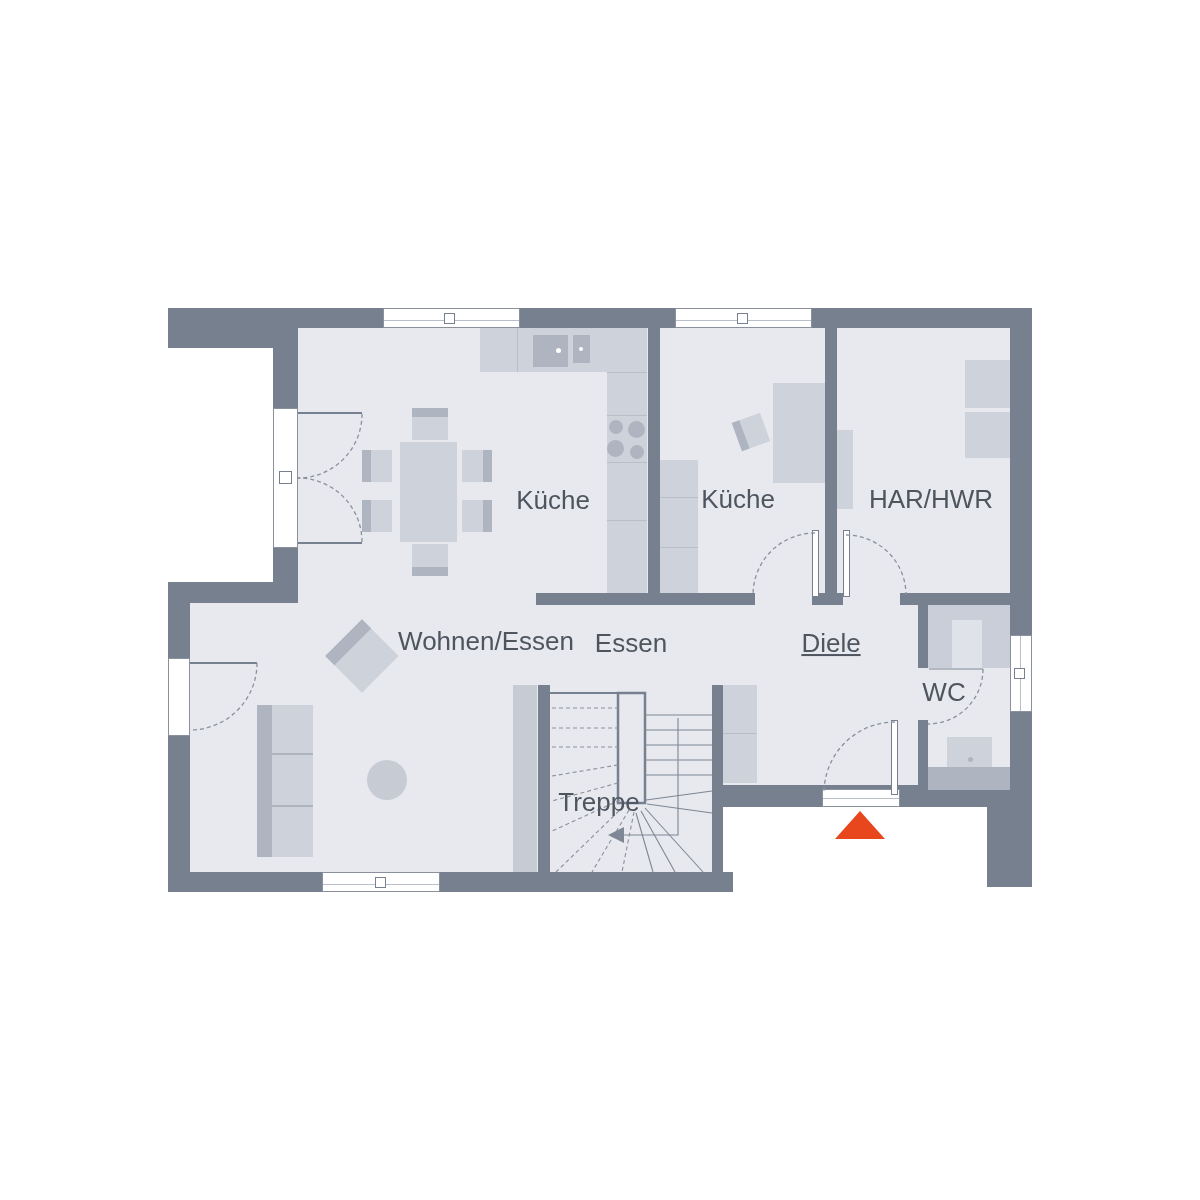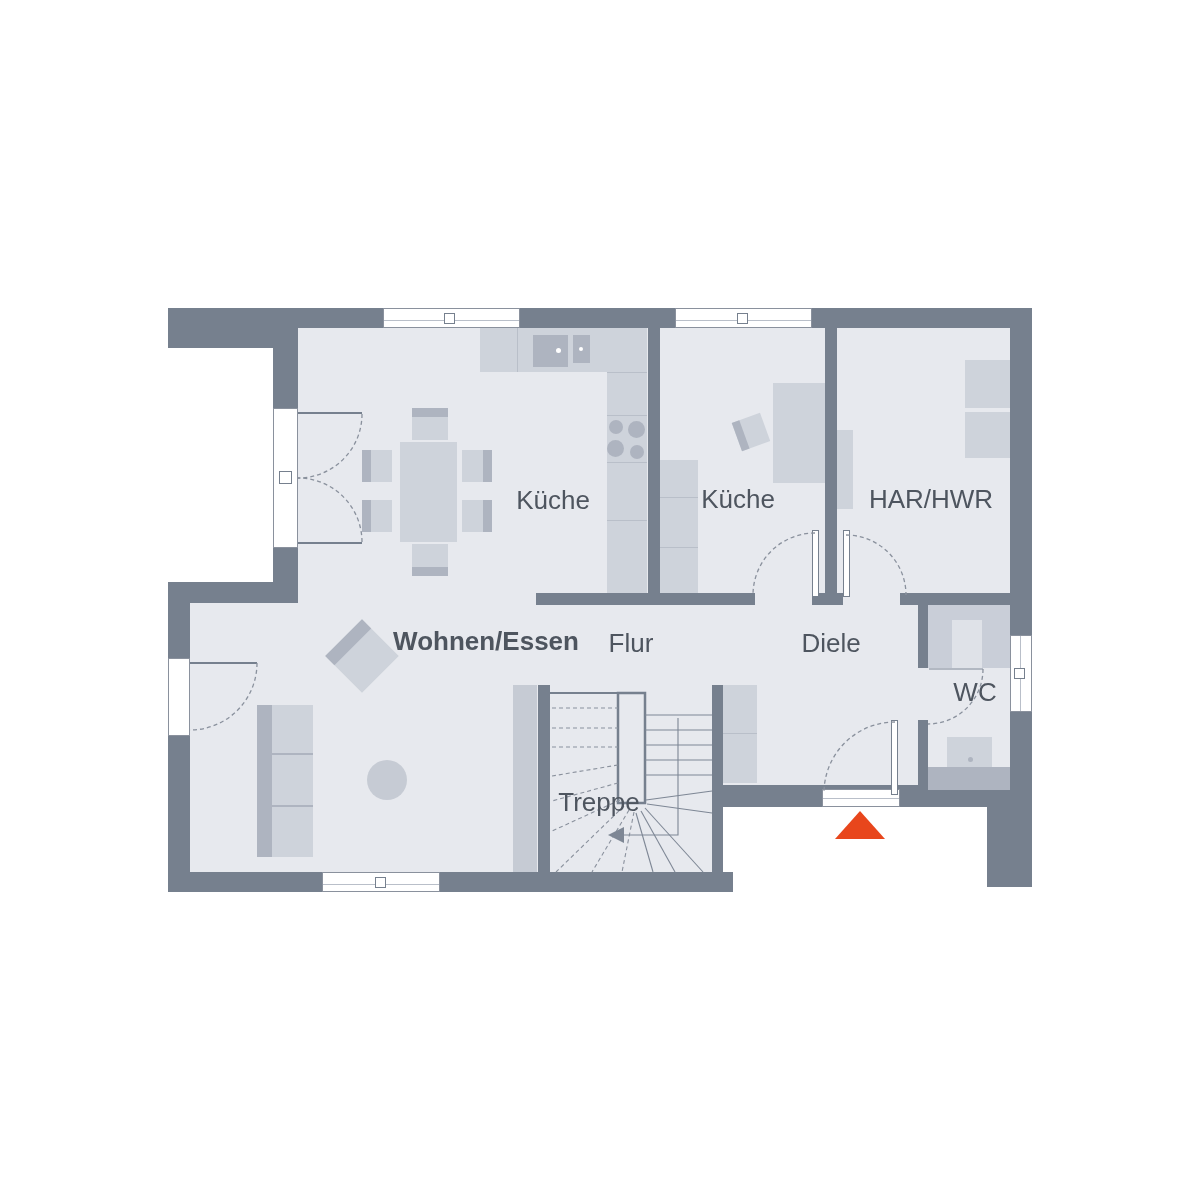--- a/index.html
+++ b/index.html
@@ -206,19 +206,19 @@
     </g>
 
     <g>
       <polygon class="accent" points="860,811 885,839 835,839"></polygon>
     </g>
   </svg>
 
   <div class="lbl" style="left:553px;top:501px;">Küche</div>
   <div class="lbl" style="left:738px;top:500px;">Küche</div>
   <div class="lbl" style="left:931px;top:500px;">HAR/HWR</div>
-  <div class="lbl" style="left:486px;top:642px;font-weight:bold;">Wohnen/Essen</div>
-  <div class="lbl" style="left:631px;top:644px;">Flur</div>
-  <div class="lbl" style="left:831px;top:644px;">Diele</div>
-  <div class="lbl" style="left:944px;top:693px;margin-left:31px;">WC</div>
+  <div class="lbl" style="left:486px;top:642px;">Wohnen/Essen</div>
+  <div class="lbl" style="left:631px;top:644px;">Essen</div>
+  <div class="lbl" style="left:831px;top:644px;text-decoration:underline;">Diele</div>
+  <div class="lbl" style="left:944px;top:693px;">WC</div>
   <div class="lbl" style="left:599px;top:803px;">Treppe</div>
 
 </div>
 
 </body></html>

